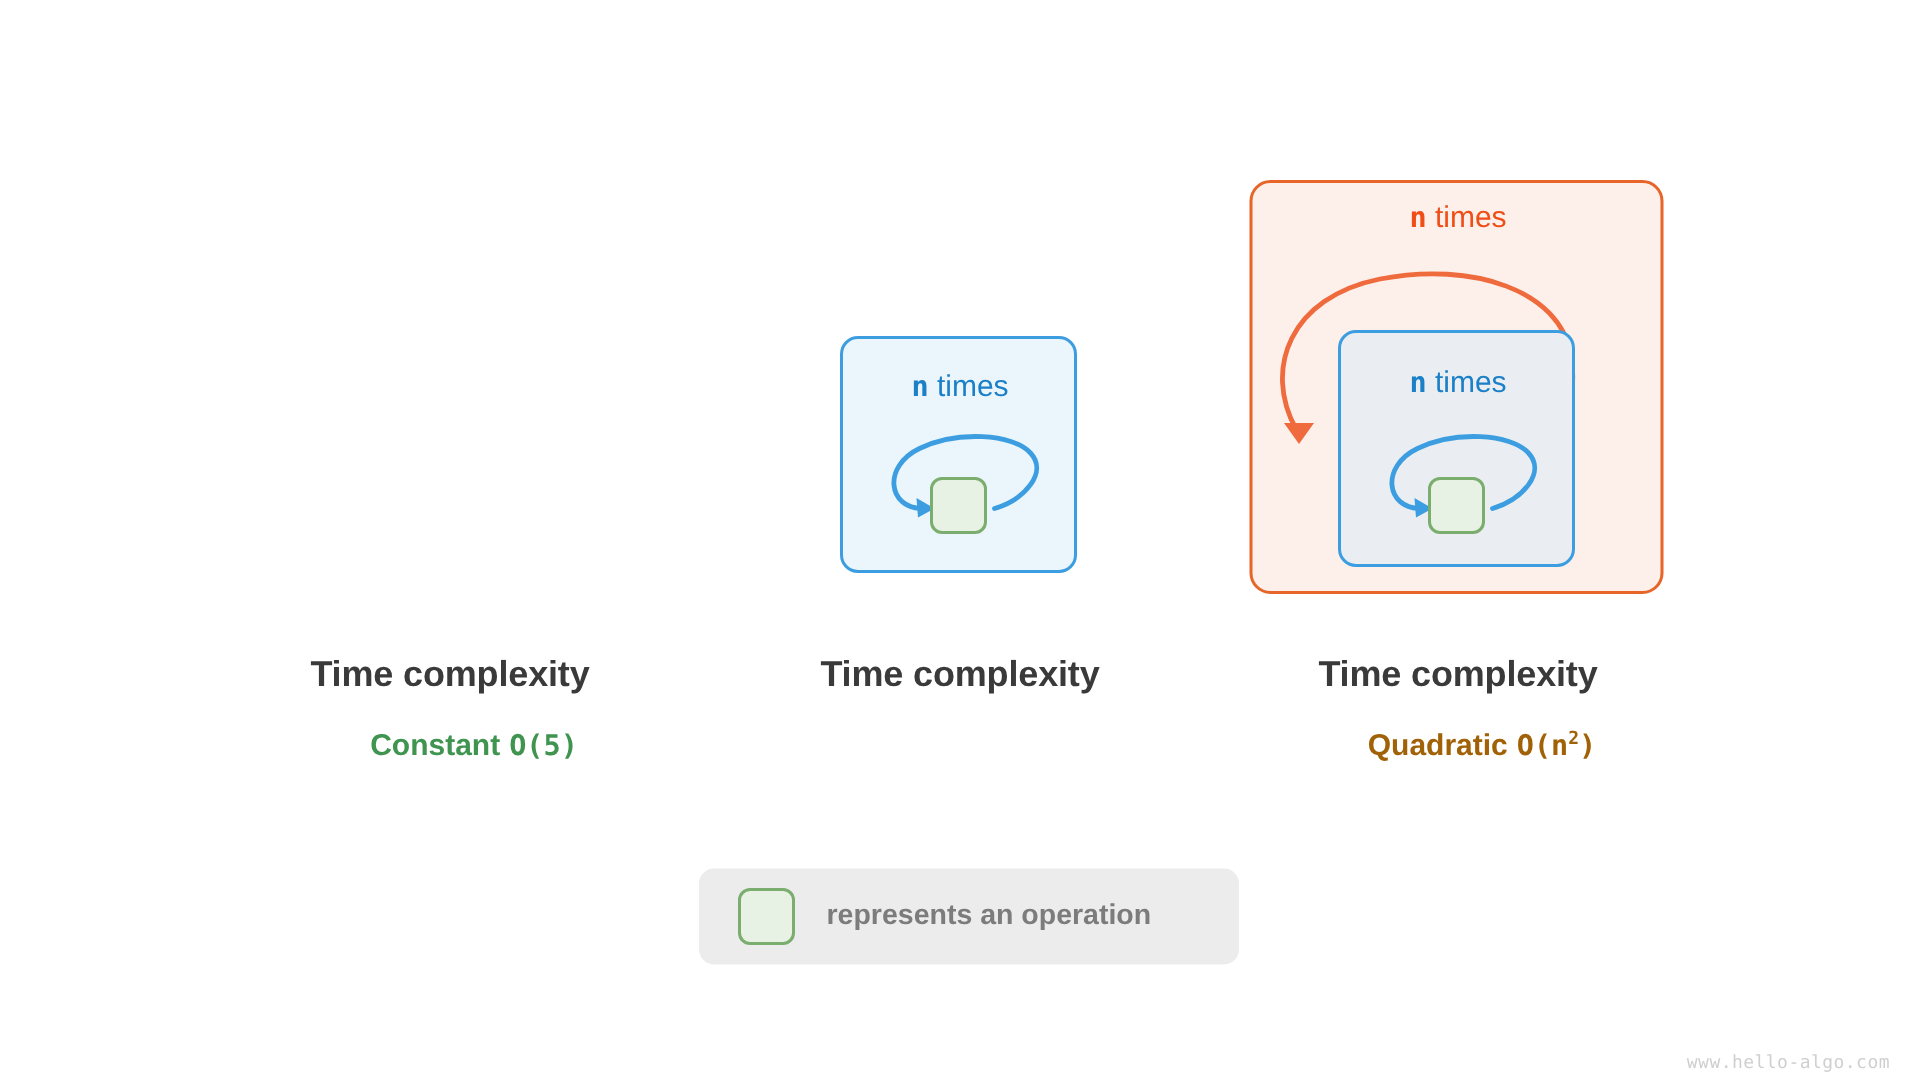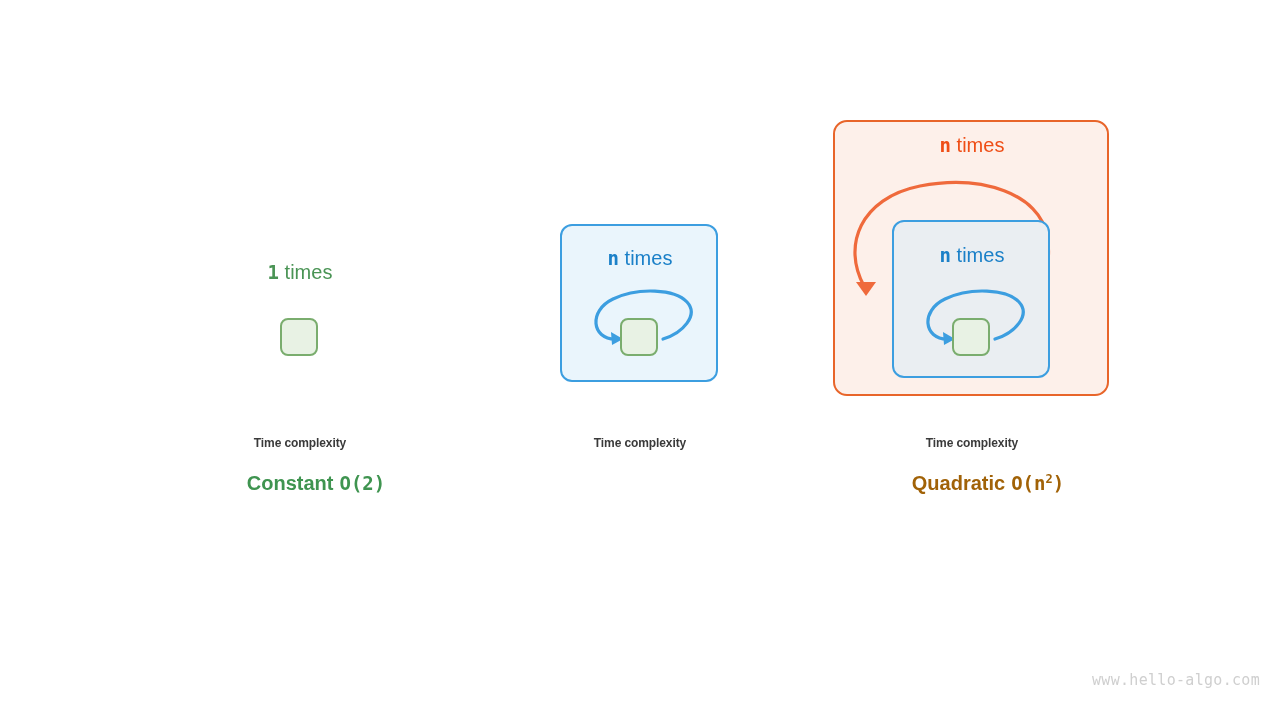--- a/index.html
+++ b/index.html
@@ -129,21 +129,21 @@
 
   
   .caption {
     position: absolute;
     left: 0;
     top: 420px;
     width: 340px;
     text-align: center;
   }
   .caption-title {
-    font-size: 12px;
+    font-size: 24px;
     font-weight: bold;
     color: #3a3a3a;
     letter-spacing: -0.1px;
   }
   .caption-value {
     margin-top: 22px;
     font-size: 20px;
     font-weight: bold;
     white-space: nowrap;
   }
@@ -196,48 +196,38 @@
     font-size: 19px;
     font-weight: bold;
     color: #7c7c7c;
     white-space: nowrap;
   }
 
   
   .watermark {
     position: absolute;
     right: 20px;
-    bottom: 31px;
+    bottom: 5px;
     font-family: "DejaVu Sans Mono", "Liberation Mono", monospace;
-    font-size: 15px;
+    font-size: 12px;
     color: #cfcfcf;
     letter-spacing: 0.3px;
   }
 </style>
 </head>
 <body>
 
 <div class="stage">
 
   <div class="column col-constant">
-    <div class="diagram">
-
-      <div class="loop-label label-green">
-        <span class="var">1</span>
-        <span class="word">times</span>
-      </div>
-
-      <div class="op-square op-constant"></div>
-
-    </div>
 
     <div class="caption">
       <div class="caption-title">Time complexity</div>
       <div class="caption-value c-green">
-        <span class="name">Constant</span><span class="bigo">O(2)</span>
+        <span class="name">Constant</span><span class="bigo">O(5)</span>
       </div>
     </div>
   </div>
 
   <div class="column col-linear">
     <div class="diagram">
 
       <div class="box-blue-standalone"></div>
 
       <div class="loop-label label-blue-linear">
@@ -300,16 +290,20 @@
     </div>
 
     <div class="caption">
       <div class="caption-title">Time complexity</div>
       <div class="caption-value c-orange">
         <span class="name">Quadratic</span><span class="bigo"><span>O(n</span><sup>2</sup><span>)</span></span>
       </div>
     </div>
   </div>
 
+  <div class="legend">
+    <div class="legend-square"></div>
+    <div class="legend-text">represents an operation</div>
+  </div>
 
   <div class="watermark">www.hello-algo.com</div>
 
 </div>
 
 </body></html>

